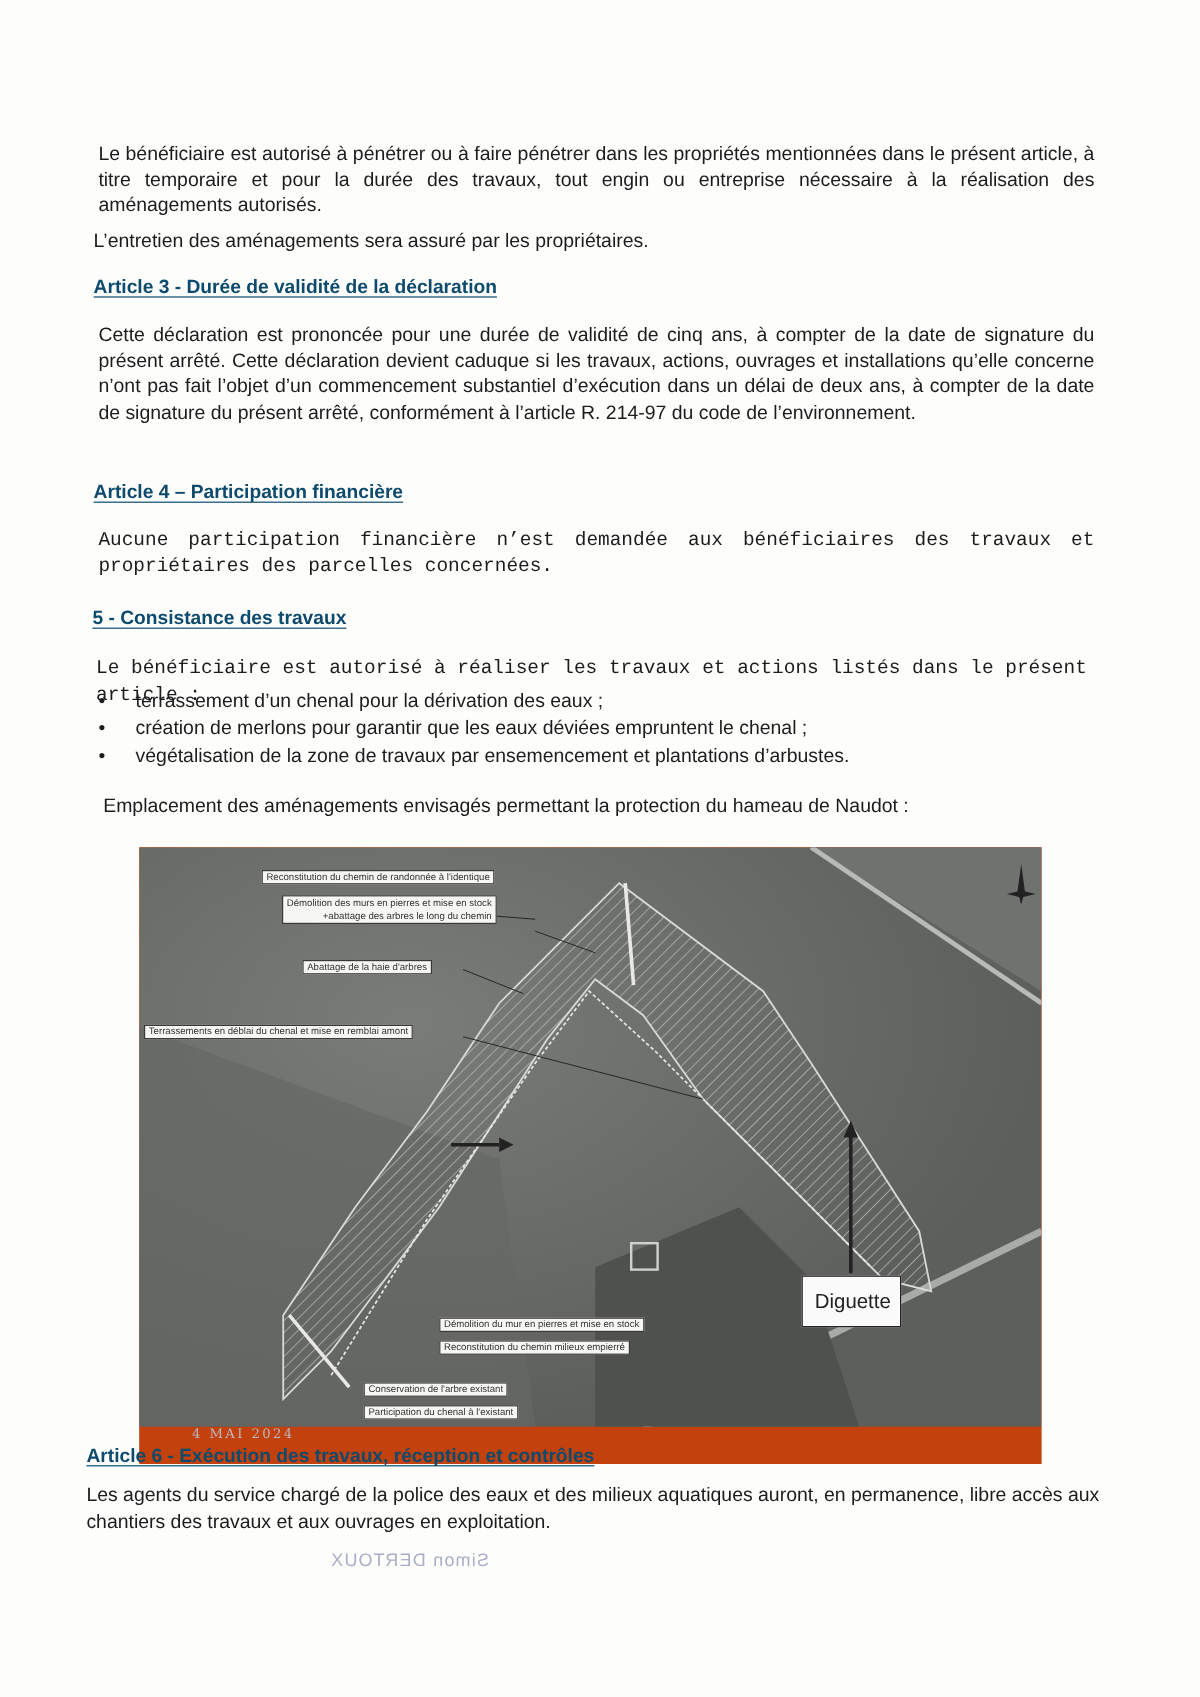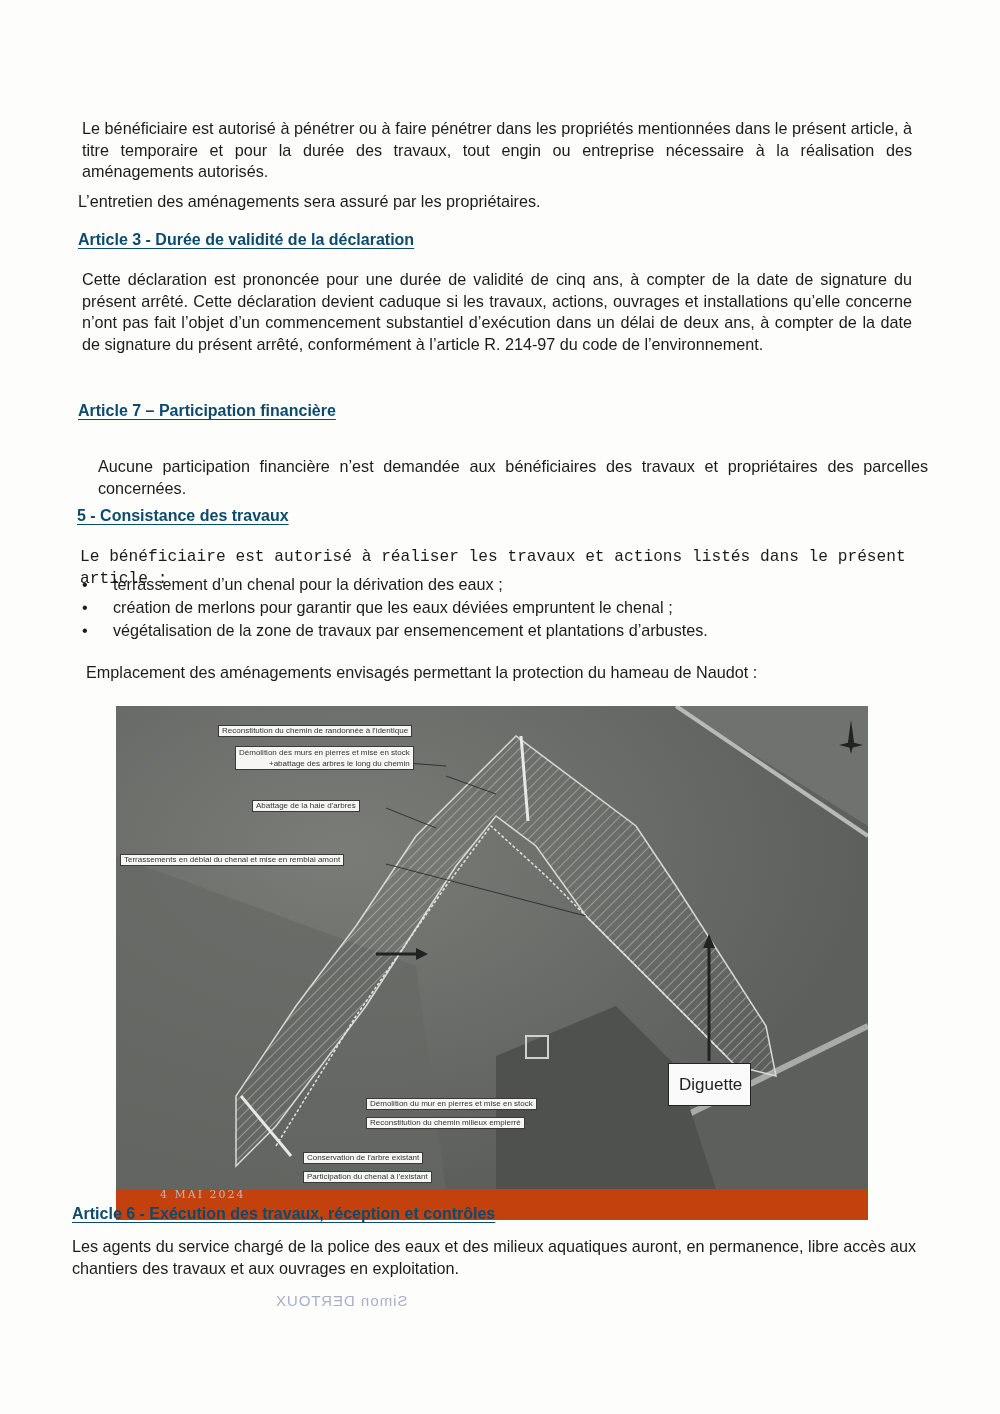--- a/index.html
+++ b/index.html
@@ -21,22 +21,22 @@
 </style>
 </head>
 <body>
 
 <p class="p" style="left:82px; top:118px; width:830px; margin:0;">Le bénéficiaire est autorisé à pénétrer ou à faire pénétrer dans les propriétés mentionnées dans le présent article, à titre temporaire et pour la durée des travaux, tout engin ou entreprise nécessaire à la réalisation des aménagements autorisés.</p>
 <p class="p" style="left:78px; top:191px; width:830px; margin:0;">L’entretien des aménagements sera assuré par les propriétaires.</p>
 
 <div class="h" style="left:78px; top:231px;">Article 3 - Durée de validité de la déclaration</div>
 <p class="p" style="left:82px; top:269px; width:830px; margin:0;">Cette déclaration est prononcée pour une durée de validité de cinq ans, à compter de la date de signature du présent arrêté. Cette déclaration devient caduque si les travaux, actions, ouvrages et installations qu’elle concerne n’ont pas fait l’objet d’un commencement substantiel d’exécution dans un délai de deux ans, à compter de la date de signature du présent arrêté, conformément à l’article R. 214-97 du code de l’environnement.</p>
 
-<div class="h" style="left:78px; top:402px;">Article 7 – Participation financière</div>
-<p class="p" style="left:82px; top:440px; width:830px; margin:16px;">Aucune participation financière n’est demandée aux bénéficiaires des travaux et propriétaires des parcelles concernées.</p>
+<div class="h" style="left:78px; top:402px;">Article 4 – Participation financière</div>
+<p class="p" style="left:82px; top:440px; width:830px; margin:0;font-family:Liberation Mono, monospace;">Aucune participation financière n’est demandée aux bénéficiaires des travaux et propriétaires des parcelles concernées.</p>
 
 <div class="h" style="left:77px; top:507px;">5 - Consistance des travaux</div>
 <p class="p" style="left:80px; top:547px; width:830px; margin:0; text-align:left;font-family:Liberation Mono, monospace;">Le bénéficiaire est autorisé à réaliser les travaux et actions listés dans le présent article :</p>
 <ul class="bullets">
   <li>terrassement d’un chenal pour la dérivation des eaux ;</li>
   <li>création de merlons pour garantir que les eaux déviées empruntent le chenal ;</li>
   <li>végétalisation de la zone de travaux par ensemencement et plantations d’arbustes.</li>
 </ul>
 <p class="p" style="left:86px; top:662px; width:830px; margin:0; text-align:left;">Emplacement des aménagements envisagés permettant la protection du hameau de Naudot :</p>
 

